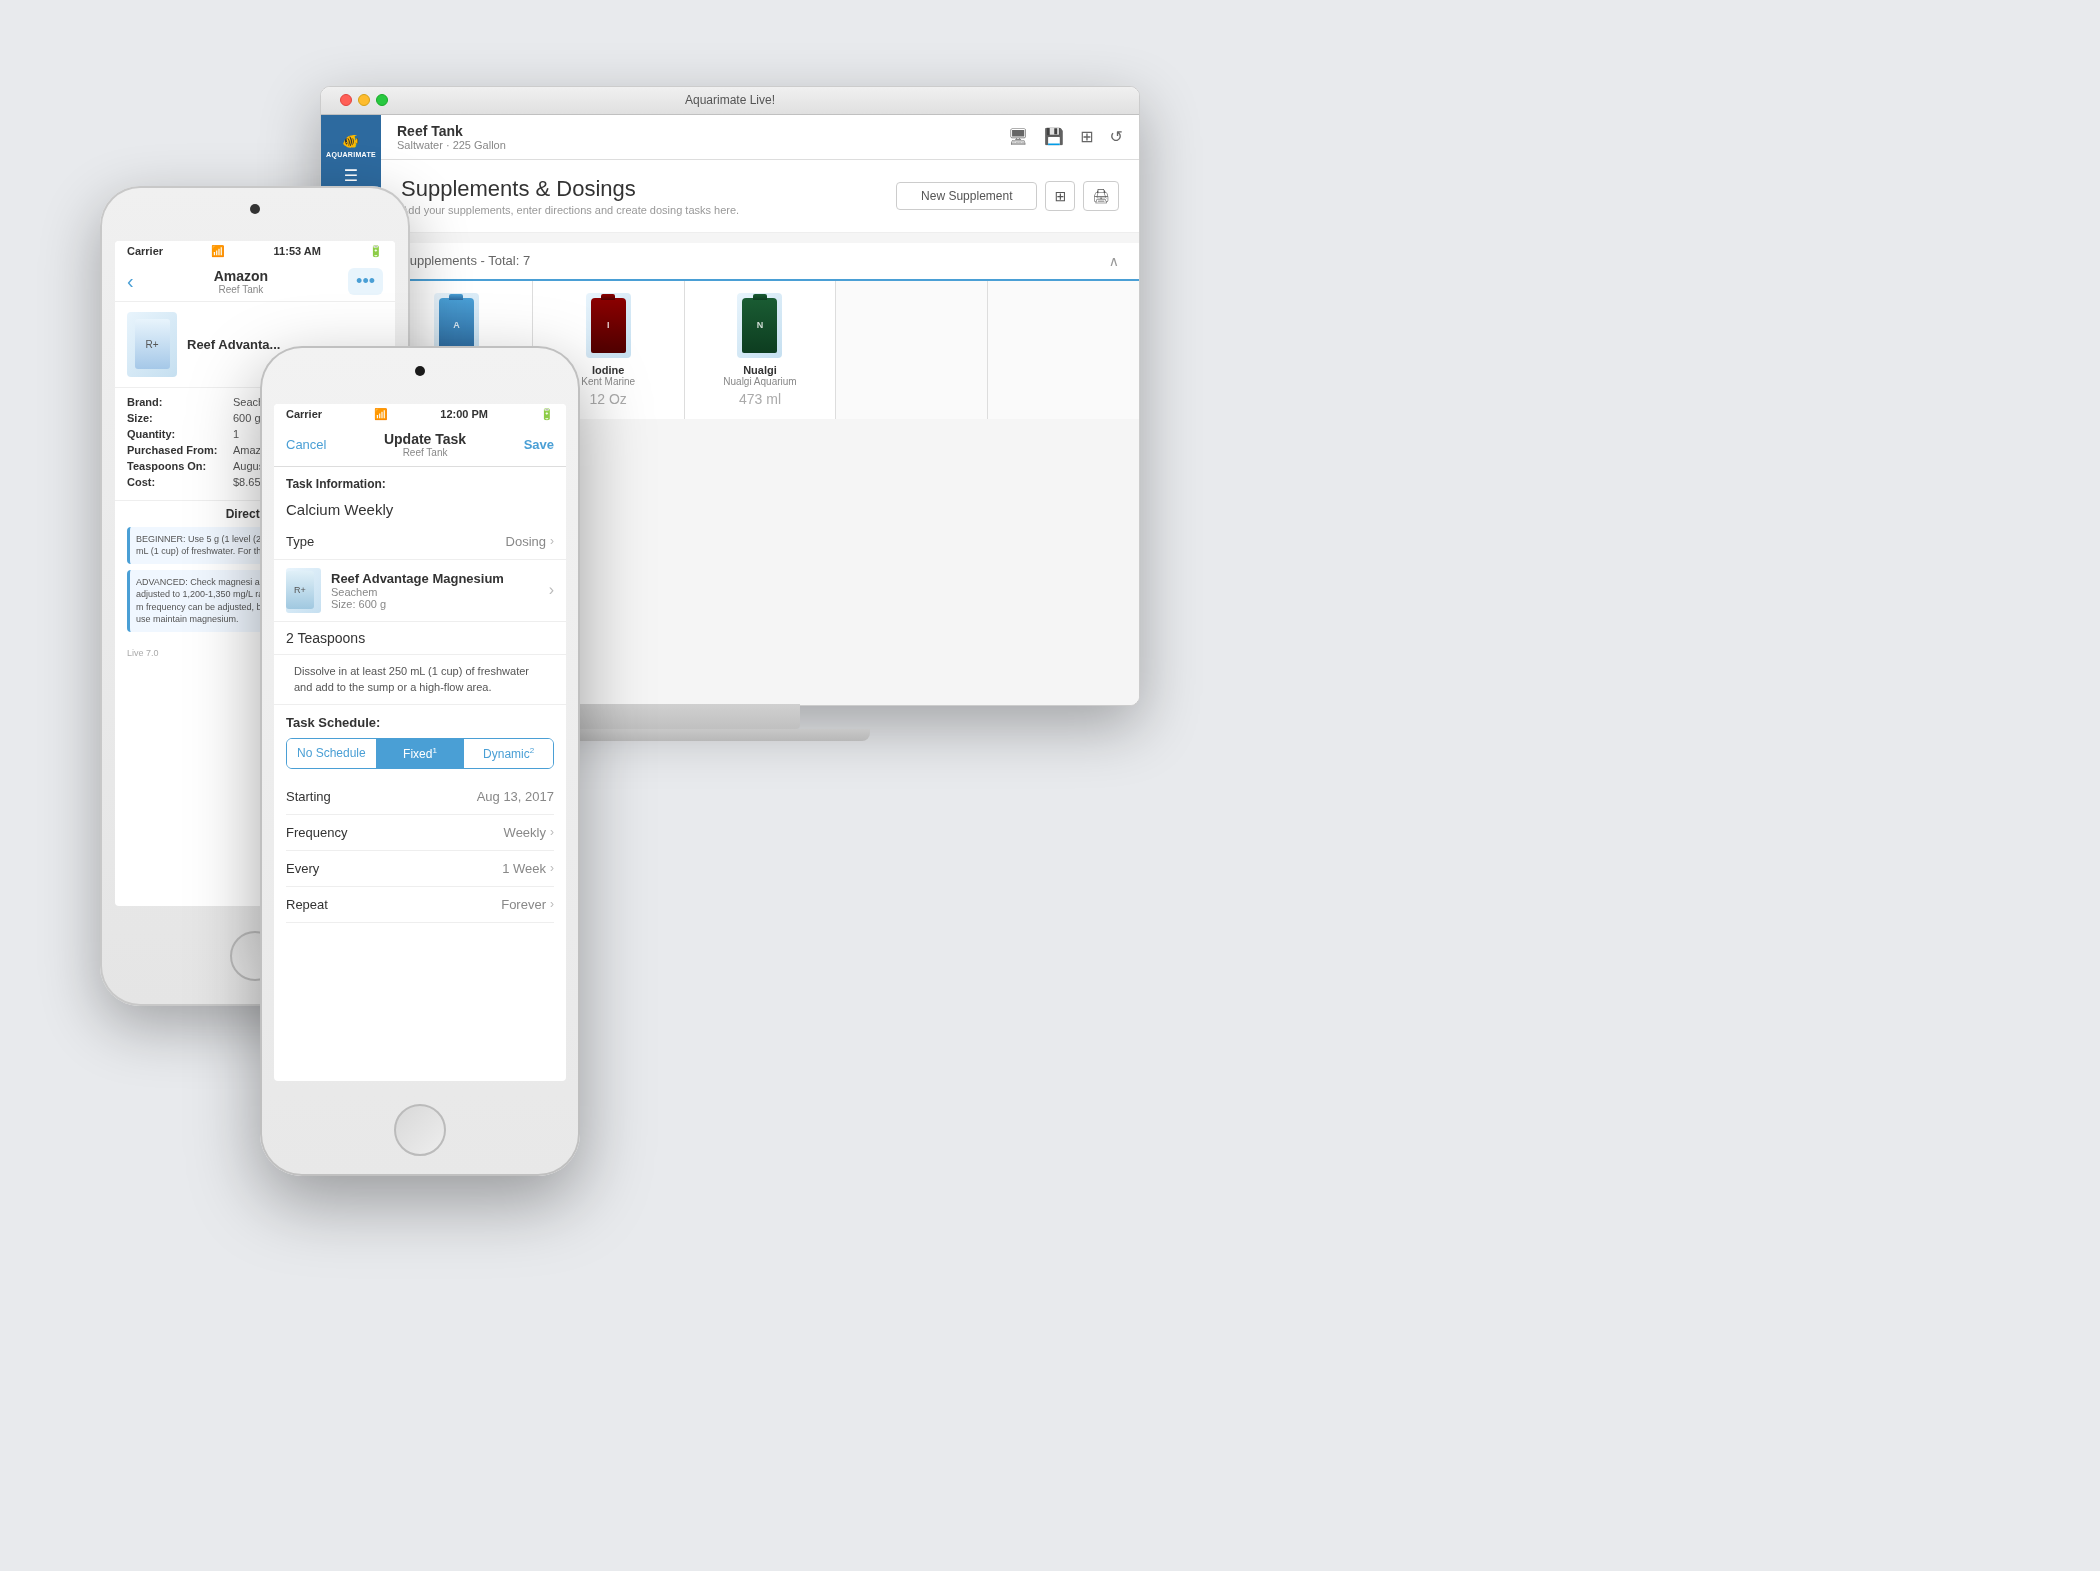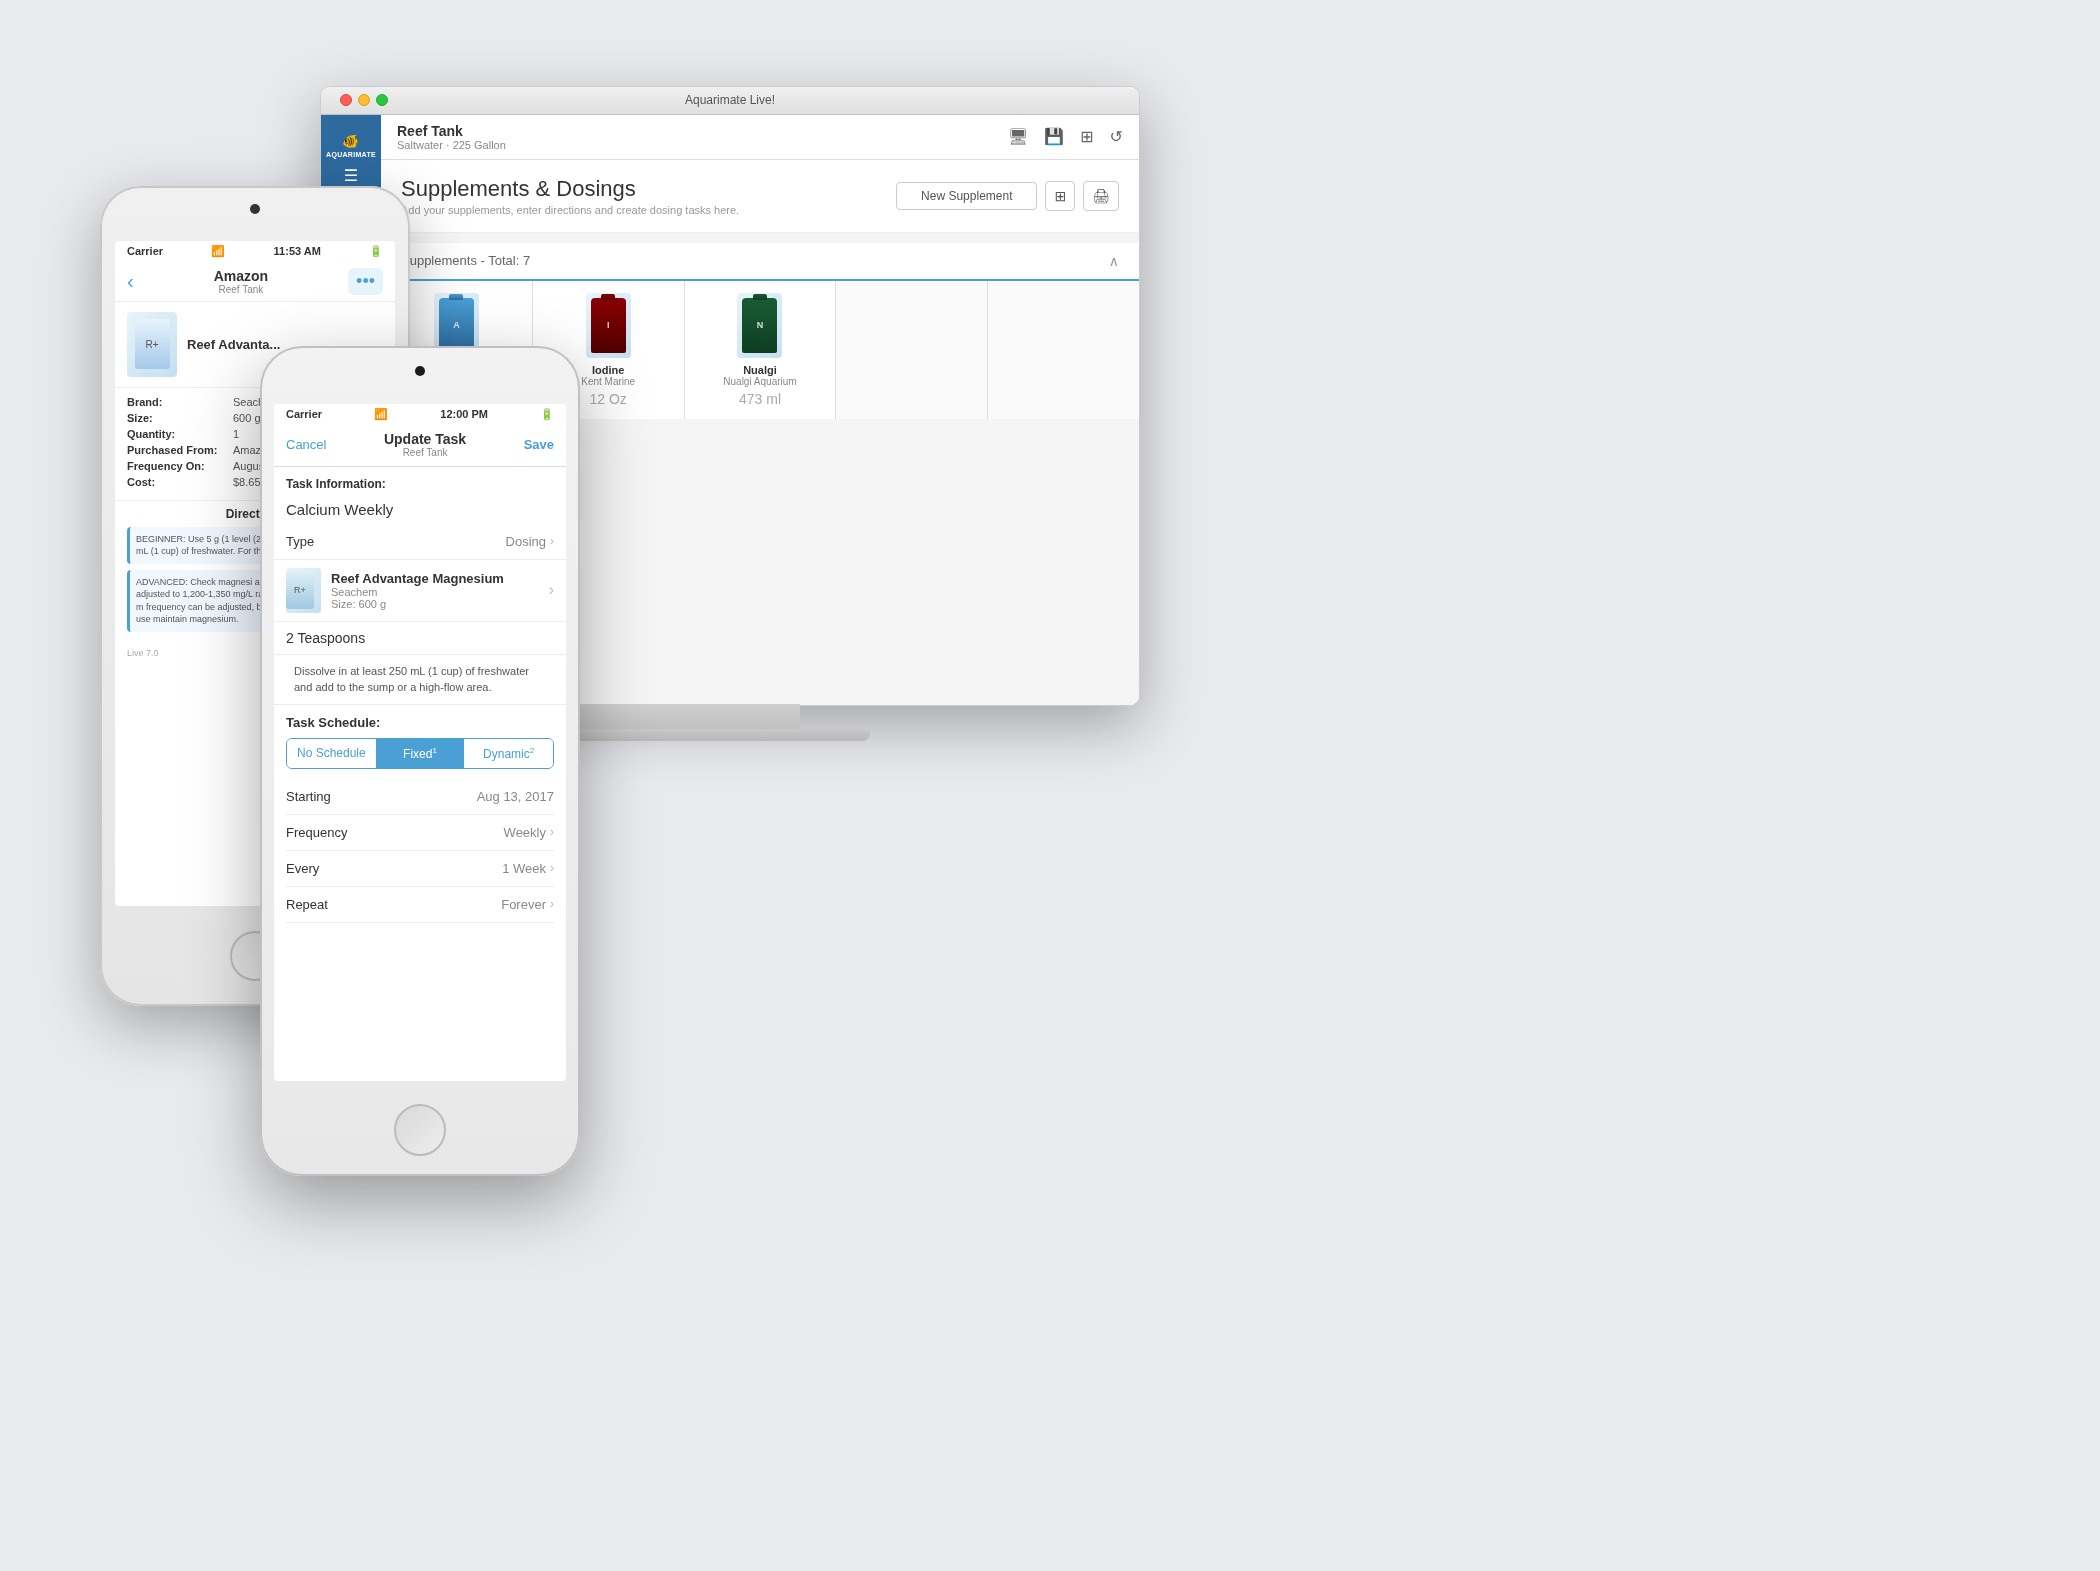--- a/index.html
+++ b/index.html
@@ -894,21 +894,21 @@
         </div>
         <div class="detail-info-row">
           <span class="detail-info-label">Quantity:</span>
           <span>1</span>
         </div>
         <div class="detail-info-row">
           <span class="detail-info-label">Purchased From:</span>
           <span>Amazon.co...</span>
         </div>
         <div class="detail-info-row">
-          <span class="detail-info-label">Frequency On:</span>
+          <span class="detail-info-label">Teaspoons On:</span>
           <span>August 8, 2...</span>
         </div>
         <div class="detail-info-row">
           <span class="detail-info-label">Cost:</span>
           <span>$8.65</span>
         </div>
       </div>
 
       <div class="detail-directions">
         <div class="detail-directions-title">Directions</div>

